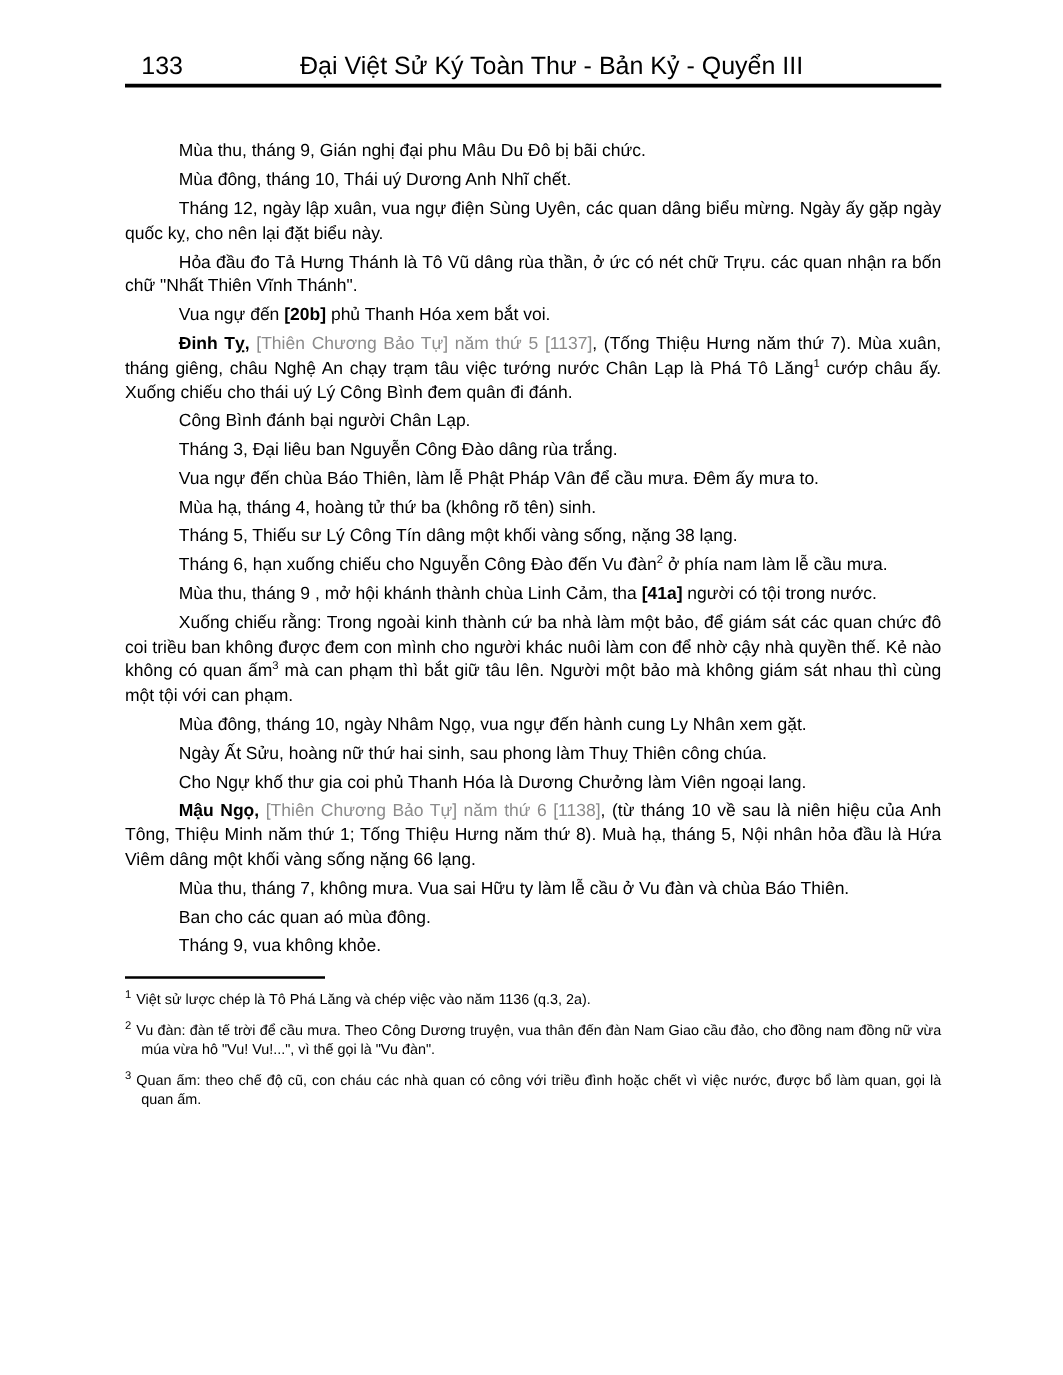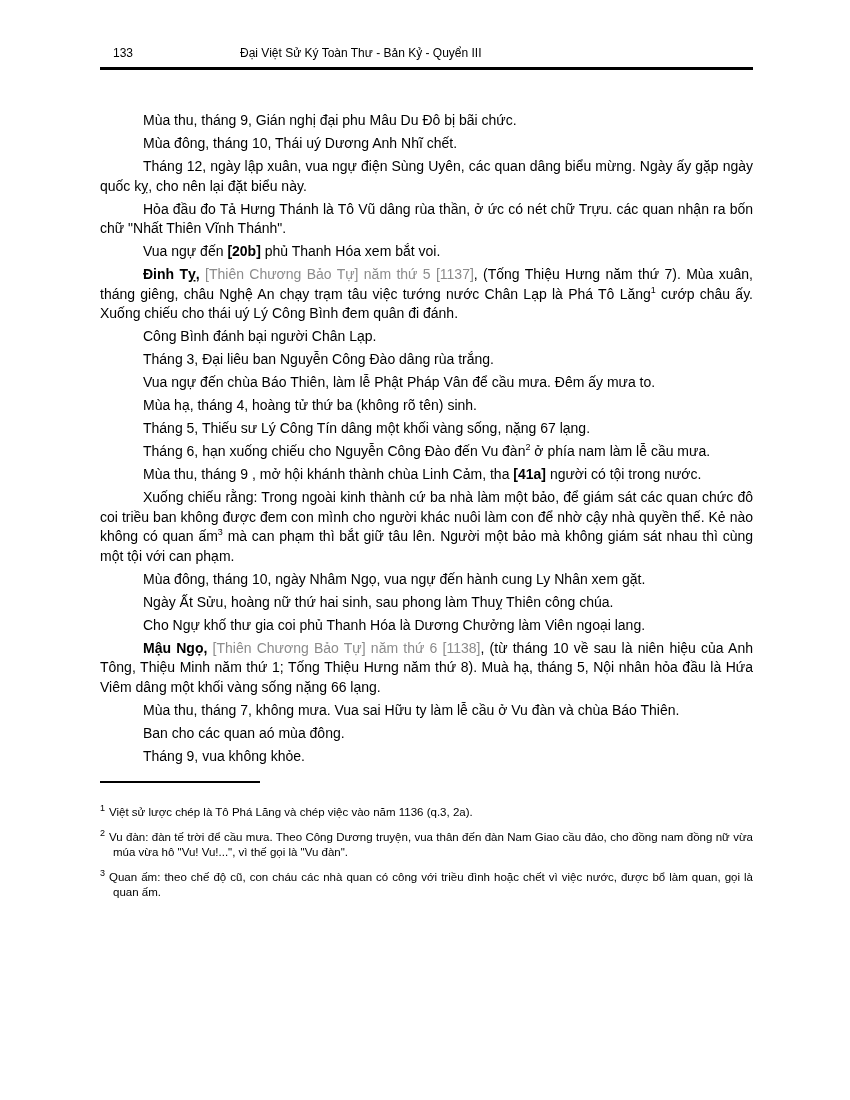--- a/index.html
+++ b/index.html
@@ -11,21 +11,21 @@
     overflow: hidden;
   }
   .page {
     width: 850px; height: 1100px;
     padding: 45px 97px 0 100px;
     position: relative;
   }
   
   .header-row {
     display: flex; align-items: baseline;
-    font-size: 12px; line-height: 17px;
+    font-size: 20px; line-height: 17px;
   }
   .page-number { padding-left: 13px; width: 140px; }
   .header-title { flex: 1; text-align: left; padding-right: 95px; }
   .header-rule {
     height: 3px; background: #000; margin-top: 5px; width: 100%;
   }
   
   .body-text { margin-top: 41px; }
   .para {
     font-size: 14px; line-height: 19.5px;
@@ -36,21 +36,21 @@
   }
   .para:first-child { margin-top: 0; }
   .para span.b { font-weight: bold; }
   .para span.g { color: var(--era-gray); }
   .para sup, .footnote sup {
     font-size: 9px; line-height: 0; vertical-align: super;
   }
   
   .footnotes { margin-top: 15px; }
   .footnote-rule { width: 160px; height: 2px; background: #000; }
-  .footnote-list { margin-top: 22px; }
+  .footnote-list { margin-top: 10px; }
   .footnote {
     font-size: 11.5px; line-height: 15.5px;
     text-align: justify;
     padding-left: 13px; text-indent: -13px;
     margin-top: 9px;
     color: var(--ink);
   }
   .footnote:first-child { margin-top: 0; }
   .footnote sup { margin-right: 4px; }
 </style>
@@ -68,21 +68,21 @@
       <p class="para"><span>Mùa thu, tháng 9, Gián nghị đại phu Mâu Du Đô bị bãi chức.</span></p>
       <p class="para"><span>Mùa đông, tháng 10, Thái uý Dương Anh Nhĩ chết.</span></p>
       <p class="para"><span>Tháng 12, ngày lập xuân, vua ngự điện Sùng Uyên, các quan dâng biểu mừng. Ngày ấy gặp ngày quốc kỵ, cho nên lại đặt biểu này.</span></p>
       <p class="para"><span>Hỏa đầu đo Tả Hưng Thánh là Tô Vũ dâng rùa thần, ở ức có nét chữ Trựu. các quan nhận ra bốn chữ "Nhất Thiên Vĩnh Thánh".</span></p>
       <p class="para"><span>Vua ngự đến </span><span class="b">[20b]</span><span> phủ Thanh Hóa xem bắt voi.</span></p>
       <p class="para"><span class="b">Đinh Tỵ,</span><span> </span><span class="g">[Thiên Chương Bảo Tự] năm thứ 5 [1137]</span><span>, (Tống Thiệu Hưng năm thứ 7). Mùa xuân, tháng giêng, châu Nghệ An chạy trạm tâu việc tướng nước Chân Lạp là Phá Tô Lăng</span><sup>1</sup><span> cướp châu ấy. Xuống chiếu cho thái uý Lý Công Bình đem quân đi đánh.</span></p>
       <p class="para"><span>Công Bình đánh bại người Chân Lạp.</span></p>
       <p class="para"><span>Tháng 3, Đại liêu ban Nguyễn Công Đào dâng rùa trắng.</span></p>
       <p class="para"><span>Vua ngự đến chùa Báo Thiên, làm lễ Phật Pháp Vân để cầu mưa. Đêm ấy mưa to.</span></p>
       <p class="para"><span>Mùa hạ, tháng 4, hoàng tử thứ ba (không rõ tên) sinh.</span></p>
-      <p class="para"><span>Tháng 5, Thiếu sư Lý Công Tín dâng một khối vàng sống, nặng 67 lạng.</span></p>
+      <p class="para"><span>Tháng 5, Thiếu sư Lý Công Tín dâng một khối vàng sống, nặng 38 lạng.</span></p>
       <p class="para"><span>Tháng 6, hạn xuống chiếu cho Nguyễn Công Đào đến Vu đàn</span><sup>2</sup><span> ở phía nam làm lễ cầu mưa.</span></p>
       <p class="para"><span>Mùa thu, tháng 9 , mở hội khánh thành chùa Linh Cảm, tha </span><span class="b">[41a]</span><span> người có tội trong nước.</span></p>
       <p class="para"><span>Xuống chiếu rằng: Trong ngoài kinh thành cứ ba nhà làm một bảo, để giám sát các quan chức đô coi triều ban không được đem con mình cho người khác nuôi làm con để nhờ cậy nhà quyền thế. Kẻ nào không có quan ấm</span><sup>3</sup><span> mà can phạm thì bắt giữ tâu lên. Người một bảo mà không giám sát nhau thì cùng một tội với can phạm.</span></p>
       <p class="para"><span>Mùa đông, tháng 10, ngày Nhâm Ngọ, vua ngự đến hành cung Ly Nhân xem gặt.</span></p>
       <p class="para"><span>Ngày Ất Sửu, hoàng nữ thứ hai sinh, sau phong làm Thuỵ Thiên công chúa.</span></p>
       <p class="para"><span>Cho Ngự khố thư gia coi phủ Thanh Hóa là Dương Chưởng làm Viên ngoại lang.</span></p>
       <p class="para"><span class="b">Mậu Ngọ,</span><span> </span><span class="g">[Thiên Chương Bảo Tự] năm thứ 6 [1138]</span><span>, (từ tháng 10 về sau là niên hiệu của Anh Tông, Thiệu Minh năm thứ 1; Tống Thiệu Hưng năm thứ 8). Muà hạ, tháng 5, Nội nhân hỏa đầu là Hứa Viêm dâng một khối vàng sống nặng 66 lạng.</span></p>
       <p class="para"><span>Mùa thu, tháng 7, không mưa. Vua sai Hữu ty làm lễ cầu ở Vu đàn và chùa Báo Thiên.</span></p>
       <p class="para"><span>Ban cho các quan aó mùa đông.</span></p>
       <p class="para"><span>Tháng 9, vua không khỏe.</span></p>

